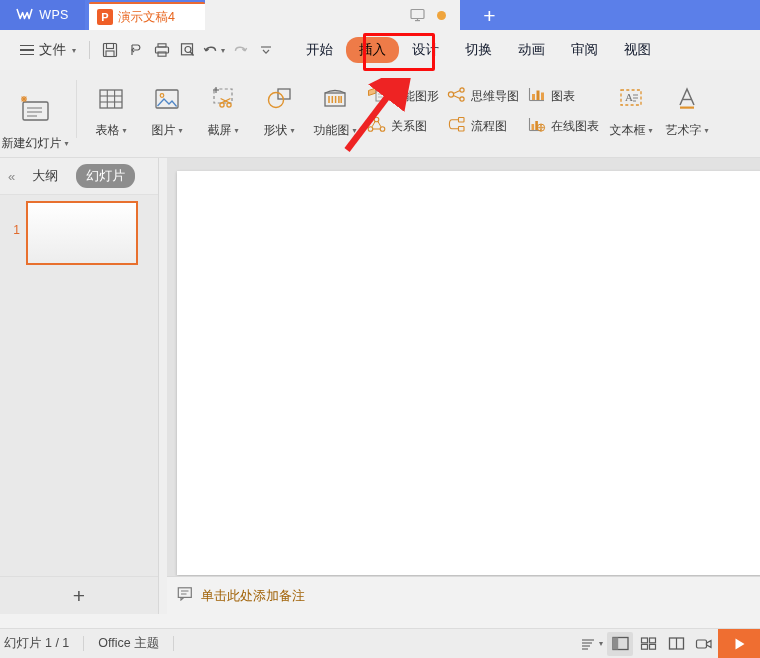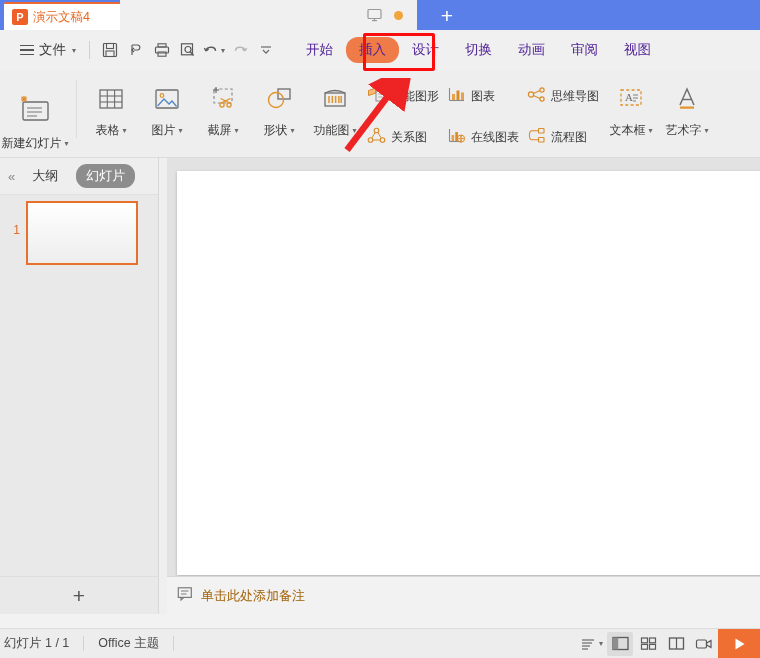--- a/index.html
+++ b/index.html
@@ -65,24 +65,24 @@
   .burger i { display: block; width: 14px; height: 1.6px; background: #555; }
   .qat-sep { width: 1px; height: 18px; background: #cfcfcf; margin: 0 7px; }
   .qat-btn {
     width: 26px; height: 26px; display: flex; align-items: center;
     justify-content: center; color: #5a5a5a; cursor: pointer;
   }
   .caret { font-size: 8px; color: #6a6a6a; margin-left: 1px; }
 
   .tab-list { display: flex; align-items: center; gap: 0px; margin-left: 14px; height: 40px; }
   .rtab {
-    font-size: 13.5px; color: #4c1d95; padding: 4px 13px;
+    font-size: 13.5px; color: #0f172a; padding: 4px 13px;
     border-radius: 12px; cursor: pointer; white-space: nowrap;
   }
-  .rtab.active { background: #ee7b48; color: #4c1d95; }
+  .rtab.active { background: #ee7b48; color: #000000; }
 
   
   .ribbon-body {
     position: absolute; left: 0; top: 70px; width: 760px; height: 88px;
     background: #eeeeee; border-bottom: 1px solid #dcdcdc;
     display: flex; align-items: flex-start; padding-top: 4px;
   }
   .grp { display: flex; align-items: flex-start; height: 82px; }
   .grp-sep { width: 1px; height: 58px; background: #dcdcdc; margin: 6px 6px 0 6px; }
   .big-btn {
@@ -95,21 +95,21 @@
     font-size: 12px; color: #3a3a3a; white-space: nowrap;
     display: flex; align-items: center; gap: 2px;
   }
   .med-btn {
     width: 56px; height: 78px; display: flex; flex-direction: column;
     align-items: center; gap: 4px; padding-top: 8px; cursor: pointer;
   }
   .med-btn .bico { height: 36px; display: flex; align-items: center; }
   .med-btn .blabel { font-size: 12px; color: #3a3a3a; display: flex; align-items: center; gap: 2px; white-space: nowrap; }
 
-  .stack { display: flex; flex-direction: column; padding-top: 10px; gap: 17px; }
+  .stack { display: flex; flex-direction: column; padding-top: 10px; gap: 6px; }
   .small-btn {
     display: flex; align-items: center; gap: 5px; height: 24px;
     padding: 0 4px; font-size: 12px; color: #3a3a3a; cursor: pointer; white-space: nowrap;
   }
 
   
   .left-panel {
     position: absolute; left: 0; top: 158px; width: 159px; bottom: 44px;
     background: #eeeeee; border-right: 1px solid #d8d8d8;
     display: flex; flex-direction: column;
@@ -176,20 +176,28 @@
     border: 3px solid #fb0d0d; border-radius: 2px; pointer-events: none;
   }
   .red-arrow { position: absolute; left: 325px; top: 78px; width: 120px; height: 80px; pointer-events: none; }
 </style>
 </head>
 <body>
 
 <div id="app">
 
   <div class="titlebar">
+    <div class="wps-home">
+      <span class="wps-logo-glyph">
+        <svg width="17" height="14" viewBox="0 0 17 14">
+          <path d="M1 2 L4.2 11.5 L6.6 5.6 L8.5 11.5 L11.2 5.6 L13.1 11.5 L16 2" fill="none" stroke="#ffffff" stroke-width="1.5" stroke-linejoin="round"></path>
+        </svg>
+      </span>
+      <span>WPS</span>
+    </div>
 
     <div class="doc-tab">
       <span class="ptile">P</span>
       <span>演示文稿4</span>
     </div>
 
     <div class="tabbar-filler">
       <span class="mini-ico">
         <svg width="15" height="14" viewBox="0 0 15 14">
           <rect x="1" y="1.5" width="13" height="9" rx="1" fill="none" stroke="#9a9a9a" stroke-width="1.2"></rect>
@@ -405,20 +413,44 @@
         <div class="small-btn">
           <span>
             <svg width="19" height="17" viewBox="0 0 19 17">
               <circle cx="9.5" cy="3.5" r="2.3" fill="none" stroke="#d98b2a" stroke-width="1.1"></circle>
               <circle cx="3.5" cy="13" r="2.3" fill="none" stroke="#d98b2a" stroke-width="1.1"></circle>
               <circle cx="15.5" cy="13" r="2.3" fill="none" stroke="#d98b2a" stroke-width="1.1"></circle>
               <path d="M8 5.6 L5 10.9 M11 5.6 L14 10.9 M5.9 13 L13.1 13" stroke="#d98b2a" stroke-width="1"></path>
             </svg>
           </span>
           <span>关系图</span>
+        </div>
+      </div>
+
+      <div class="stack">
+        <div class="small-btn">
+          <span>
+            <svg width="19" height="17" viewBox="0 0 19 17">
+              <circle cx="4" cy="8.5" r="2.6" fill="none" stroke="#d98b2a" stroke-width="1.2"></circle>
+              <circle cx="15" cy="4" r="2.1" fill="none" stroke="#d98b2a" stroke-width="1.2"></circle>
+              <circle cx="15" cy="13" r="2.1" fill="none" stroke="#d98b2a" stroke-width="1.2"></circle>
+              <path d="M6.4 7.5 L13 4.6 M6.4 9.6 L13 12.4" stroke="#d98b2a" stroke-width="1.1"></path>
+            </svg>
+          </span>
+          <span>思维导图</span>
+        </div>
+        <div class="small-btn">
+          <span>
+            <svg width="19" height="17" viewBox="0 0 19 17">
+              <rect x="11.5" y="1.5" width="5.5" height="4.5" rx=".6" fill="none" stroke="#d98b2a" stroke-width="1.1"></rect>
+              <rect x="11.5" y="10.5" width="5.5" height="4.5" rx=".6" fill="none" stroke="#d98b2a" stroke-width="1.1"></rect>
+              <path d="M11.5 3.8 L5 3.8 Q2.4 3.8 2.4 8.3 Q2.4 12.8 5 12.8 L11.5 12.8" fill="none" stroke="#d98b2a" stroke-width="1.1"></path>
+            </svg>
+          </span>
+          <span>流程图</span>
         </div>
       </div>
 
       <div class="stack">
         <div class="small-btn">
           <span>
             <svg width="19" height="17" viewBox="0 0 19 17">
               <line x1="2.5" y1="2" x2="2.5" y2="14.5" stroke="#8a8a8a" stroke-width="1.1"></line>
               <line x1="2.5" y1="14.5" x2="17" y2="14.5" stroke="#8a8a8a" stroke-width="1.1"></line>
               <rect x="5" y="8" width="3" height="6" fill="#e8a049"></rect>
@@ -435,44 +467,20 @@
               <line x1="2.5" y1="14.5" x2="14" y2="14.5" stroke="#8a8a8a" stroke-width="1.1"></line>
               <rect x="4.5" y="8" width="2.6" height="6" fill="#e8a049"></rect>
               <rect x="8.3" y="5" width="2.6" height="9" fill="#d98b2a"></rect>
               <circle cx="14" cy="11.6" r="3.6" fill="none" stroke="#d98b2a" stroke-width="1"></circle>
               <path d="M10.4 11.6 L17.6 11.6 M14 8 Q16 11.6 14 15.2 Q12 11.6 14 8" fill="none" stroke="#d98b2a" stroke-width=".8"></path>
             </svg>
           </span>
           <span>在线图表</span>
         </div>
       </div>
-
-      <div class="stack">
-        <div class="small-btn">
-          <span>
-            <svg width="19" height="17" viewBox="0 0 19 17">
-              <circle cx="4" cy="8.5" r="2.6" fill="none" stroke="#d98b2a" stroke-width="1.2"></circle>
-              <circle cx="15" cy="4" r="2.1" fill="none" stroke="#d98b2a" stroke-width="1.2"></circle>
-              <circle cx="15" cy="13" r="2.1" fill="none" stroke="#d98b2a" stroke-width="1.2"></circle>
-              <path d="M6.4 7.5 L13 4.6 M6.4 9.6 L13 12.4" stroke="#d98b2a" stroke-width="1.1"></path>
-            </svg>
-          </span>
-          <span>思维导图</span>
-        </div>
-        <div class="small-btn">
-          <span>
-            <svg width="19" height="17" viewBox="0 0 19 17">
-              <rect x="11.5" y="1.5" width="5.5" height="4.5" rx=".6" fill="none" stroke="#d98b2a" stroke-width="1.1"></rect>
-              <rect x="11.5" y="10.5" width="5.5" height="4.5" rx=".6" fill="none" stroke="#d98b2a" stroke-width="1.1"></rect>
-              <path d="M11.5 3.8 L5 3.8 Q2.4 3.8 2.4 8.3 Q2.4 12.8 5 12.8 L11.5 12.8" fill="none" stroke="#d98b2a" stroke-width="1.1"></path>
-            </svg>
-          </span>
-          <span>流程图</span>
-        </div>
-      </div>
     </div>
 
     <div class="grp">
       <div class="med-btn">
         <span class="bico">
           <svg width="32" height="30" viewBox="0 0 32 30">
             <rect x="6" y="5" width="20" height="15" fill="none" stroke="#e0932e" stroke-width="1.3" stroke-dasharray="3,2.3"></rect>
             <text x="10" y="16" font-family="Liberation Serif, serif" font-size="11" fill="#6e6e6e">A</text>
             <line x1="18" y1="10" x2="23" y2="10" stroke="#8a8a8a" stroke-width="1.1"></line>
             <line x1="18" y1="13" x2="23" y2="13" stroke="#8a8a8a" stroke-width="1.1"></line>

